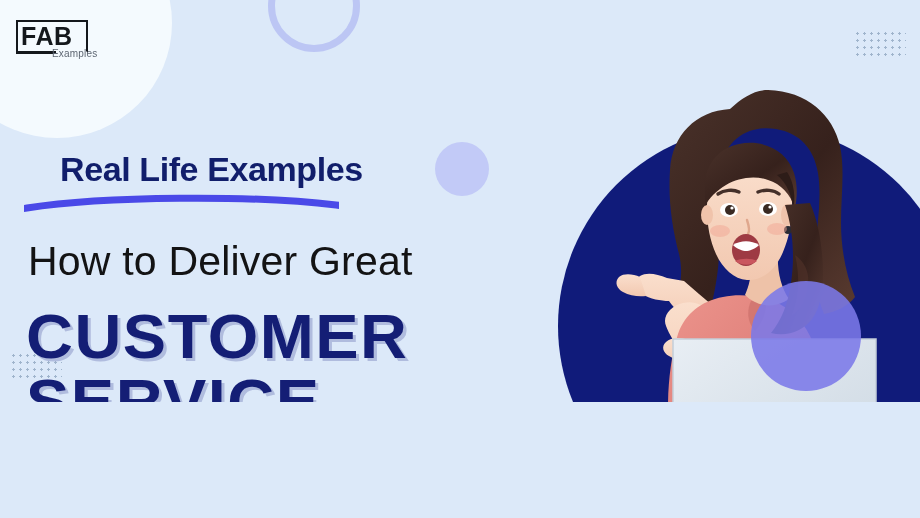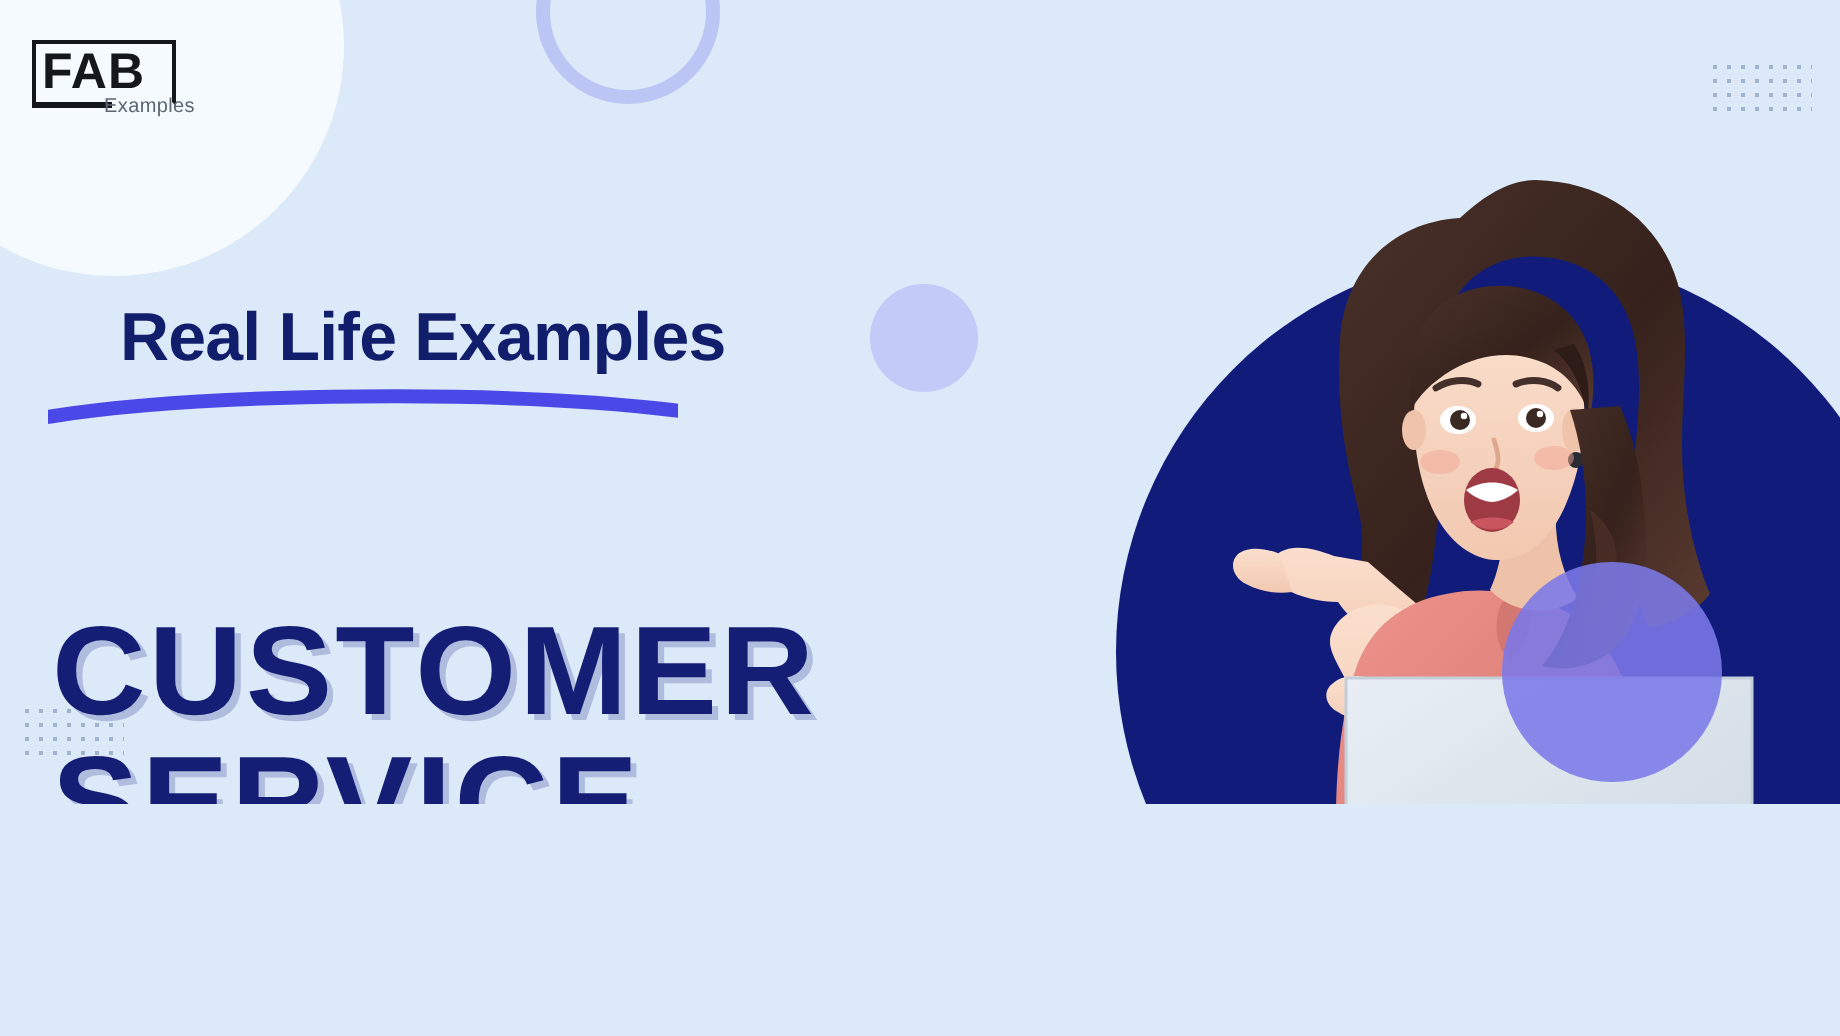--- a/index.html
+++ b/index.html
@@ -259,16 +259,17 @@
     <div class="logo-builder">Examples</div>
   </div>
 
 
   <div class="subhead">Real Life Examples</div>
 
   <svg class="swoosh" viewBox="0 0 315 20" xmlns="http://www.w3.org/2000/svg">
     <path d="M3 16 C 80 4, 230 3, 312 13" stroke="#4a49e8" stroke-width="7" fill="none" stroke-linecap="square"></path>
   </svg>
 
+  <div class="headline">How to Deliver Great</div>
   <div class="big l1">CUSTOMER</div>
   <div class="big l2">SERVICE</div>
 
 </div>
 
 </body></html>

